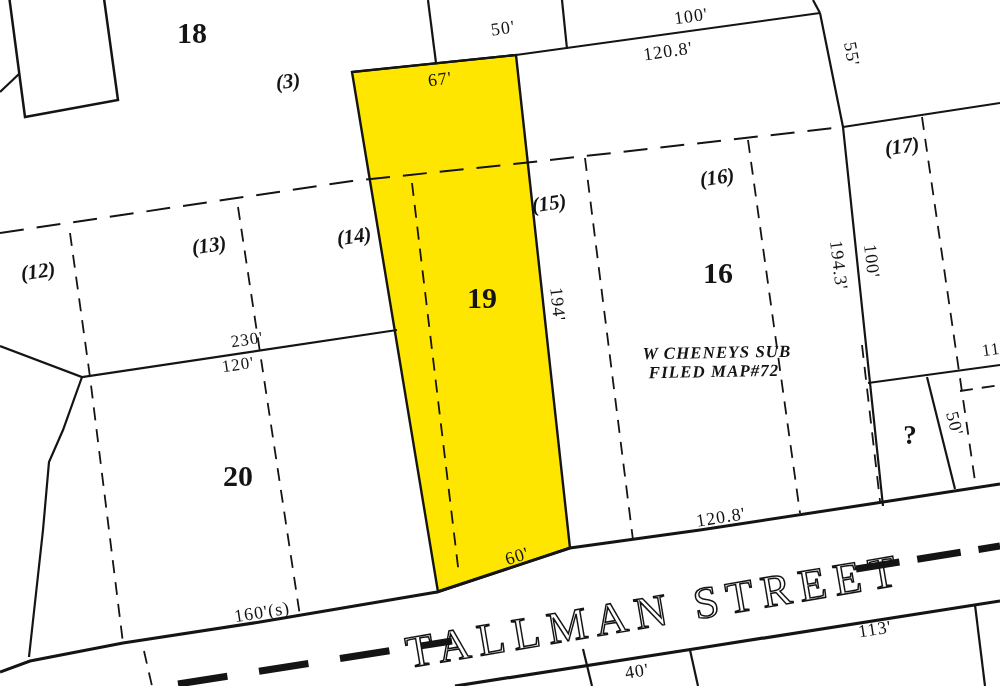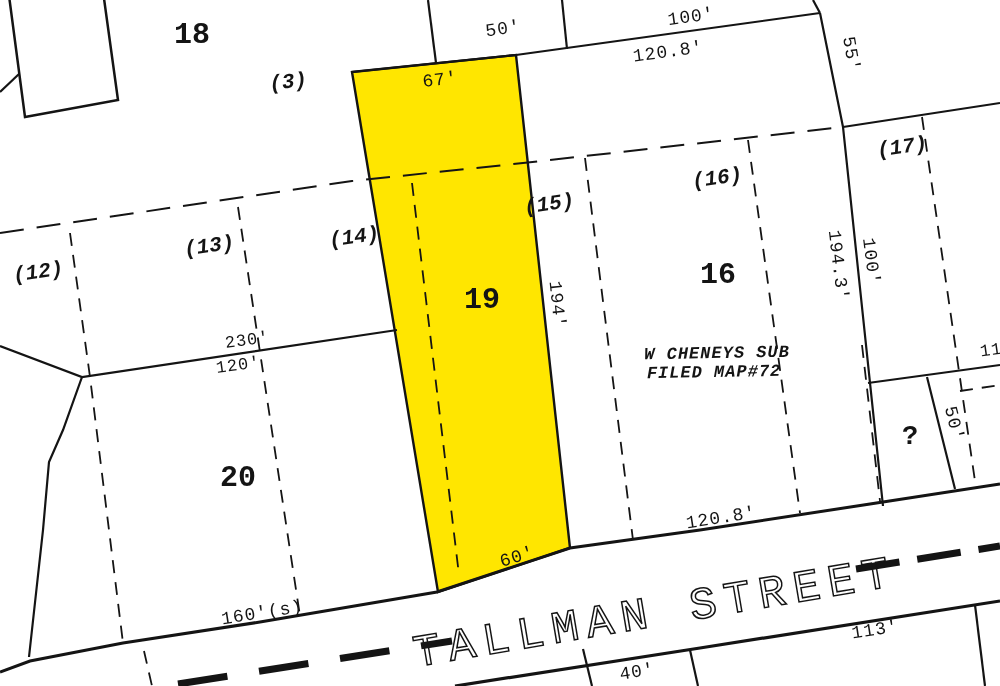--- a/index.html
+++ b/index.html
@@ -1,17 +1,17 @@
 <!DOCTYPE html>
 <html><head>
 <meta charset="utf-8">
 <style>
   html,body{margin:0;padding:0;background:#fff;}
   .map-wrap{position:relative;width:1000px;height:686px;background:#ffffff;overflow:hidden;
-            font-family:Liberation Mono, monospace;}
+            font-family:Liberation Serif, serif;}
   svg{display:block;}
   text{fill:#141414;}
   .dim{font-size:18px;letter-spacing:1px;}
   .dim-sm{font-size:17px;}
   .lotnum{font-size:30px;font-weight:bold;}
   .sublot{font-size:21px;font-weight:bold;font-style:italic;}
   .note{font-size:17px;font-weight:bold;font-style:italic;letter-spacing:1px;}
   .street-name{font-size:45px;letter-spacing:8px;fill:none;stroke:#141414;stroke-width:1.5px;}
   .qmark{font-size:27px;font-weight:bold;}
 </style>

